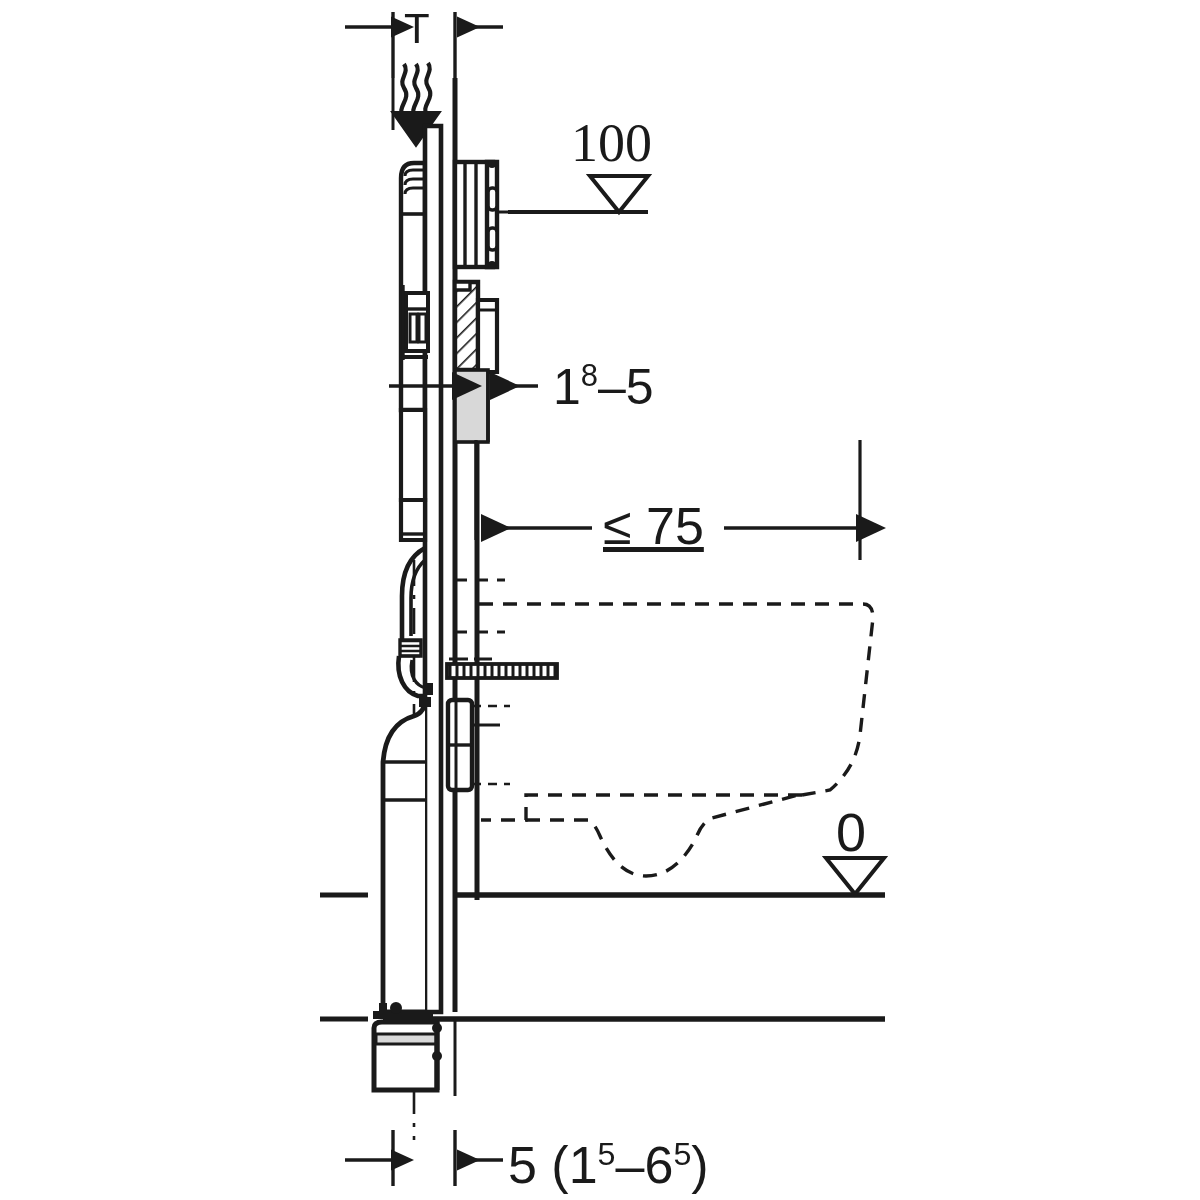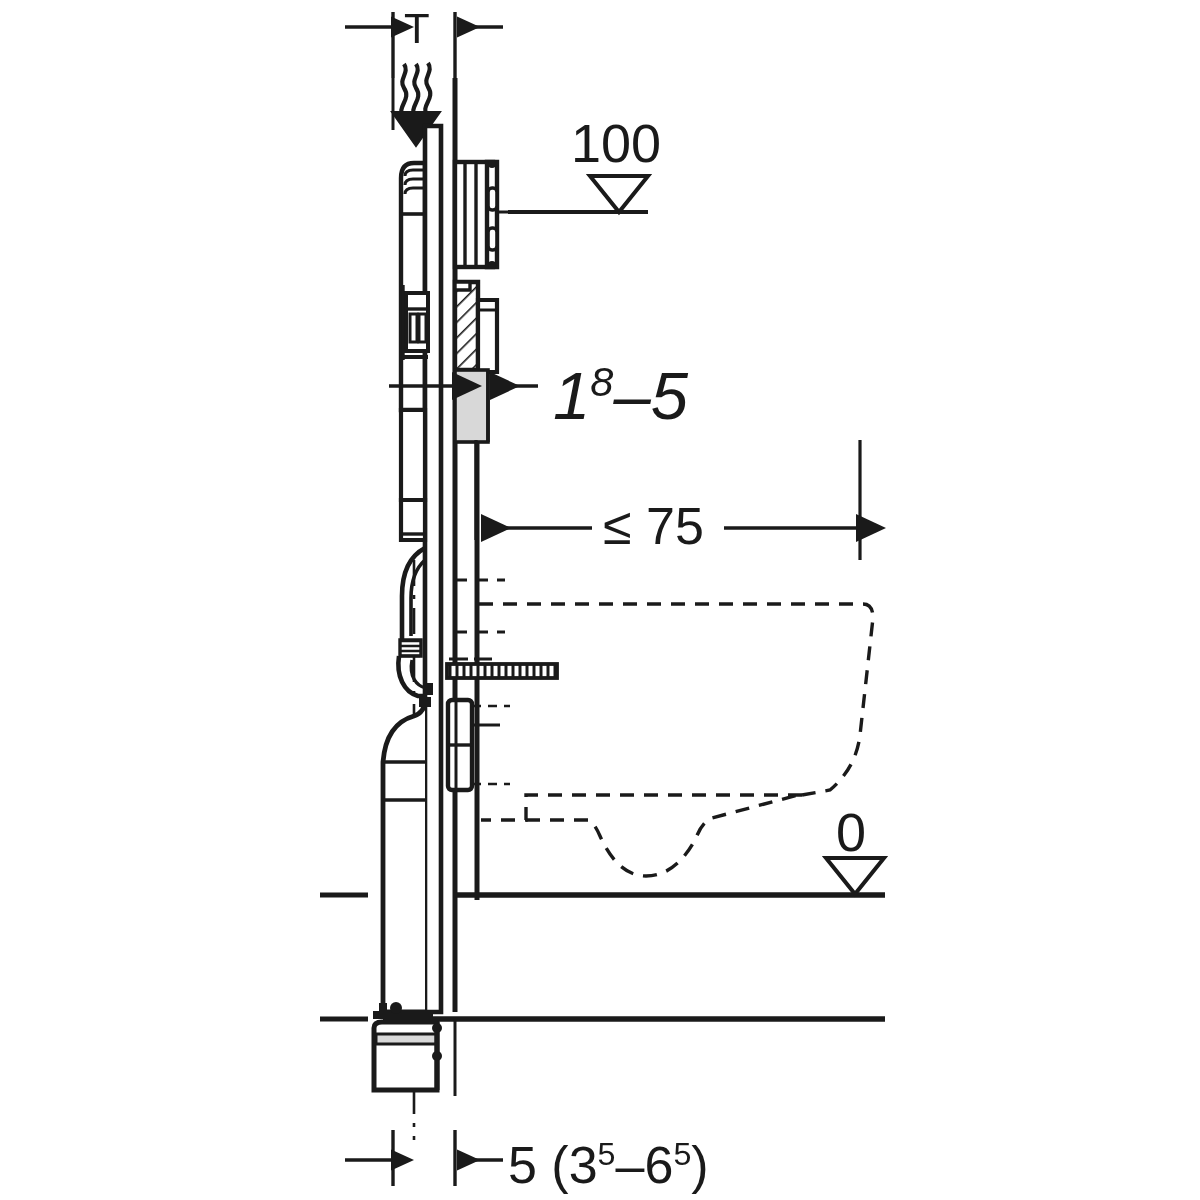--- a/index.html
+++ b/index.html
@@ -31,23 +31,23 @@
     white-space: nowrap;
     line-height: 1;
     user-select: none;
   }
   .dim-text sup {
     font-size: 0.62em;
     vertical-align: super;
     line-height: 0;
   }
   #t-label      { left: 404px; top: 8px;    font-size: 42px; }
-  #lvl100-label { left: 571px; top: 116px;  font-size: 54px; }
-  #wall-label   { left: 553px; top: 362px;  font-size: 67px; font-style: italic; }
-  #depth-label  { left: 603px; top: 500px;  font-size: 52px; }
+  #lvl100-label { left: 571px; top: 116px;  font-size: 54px; font-family: Liberation Serif, serif; }
+  #wall-label   { left: 553px; top: 362px;  font-size: 50px; }
+  #depth-label  { left: 603px; top: 500px;  font-size: 52px; text-decoration: underline; }
   #lvl0-label   { left: 836px; top: 805px;  font-size: 54px; }
   #base-label   { left: 508px; top: 1139px; font-size: 52px; }
 </style>
 </head>
 <body>
 
 <div id="stage">
 
   <svg id="drawing" viewBox="0 0 1200 1200">
     <defs>
@@ -261,15 +261,15 @@
   <div class="dim-text" id="t-label">T</div>
 
   <div class="dim-text" id="lvl100-label">100</div>
 
   <div class="dim-text" id="wall-label"><span>1</span><sup>8</sup><span>–5</span></div>
 
   <div class="dim-text" id="depth-label">≤ 75</div>
 
   <div class="dim-text" id="lvl0-label">0</div>
 
-  <div class="dim-text" id="base-label"><span>5 (3</span><sup>5</sup><span>–6</span><sup>5</sup><span>)</span></div>
+  <div class="dim-text" id="base-label"><span>5 (1</span><sup>5</sup><span>–6</span><sup>5</sup><span>)</span></div>
 
 </div>
 
 </body></html>

